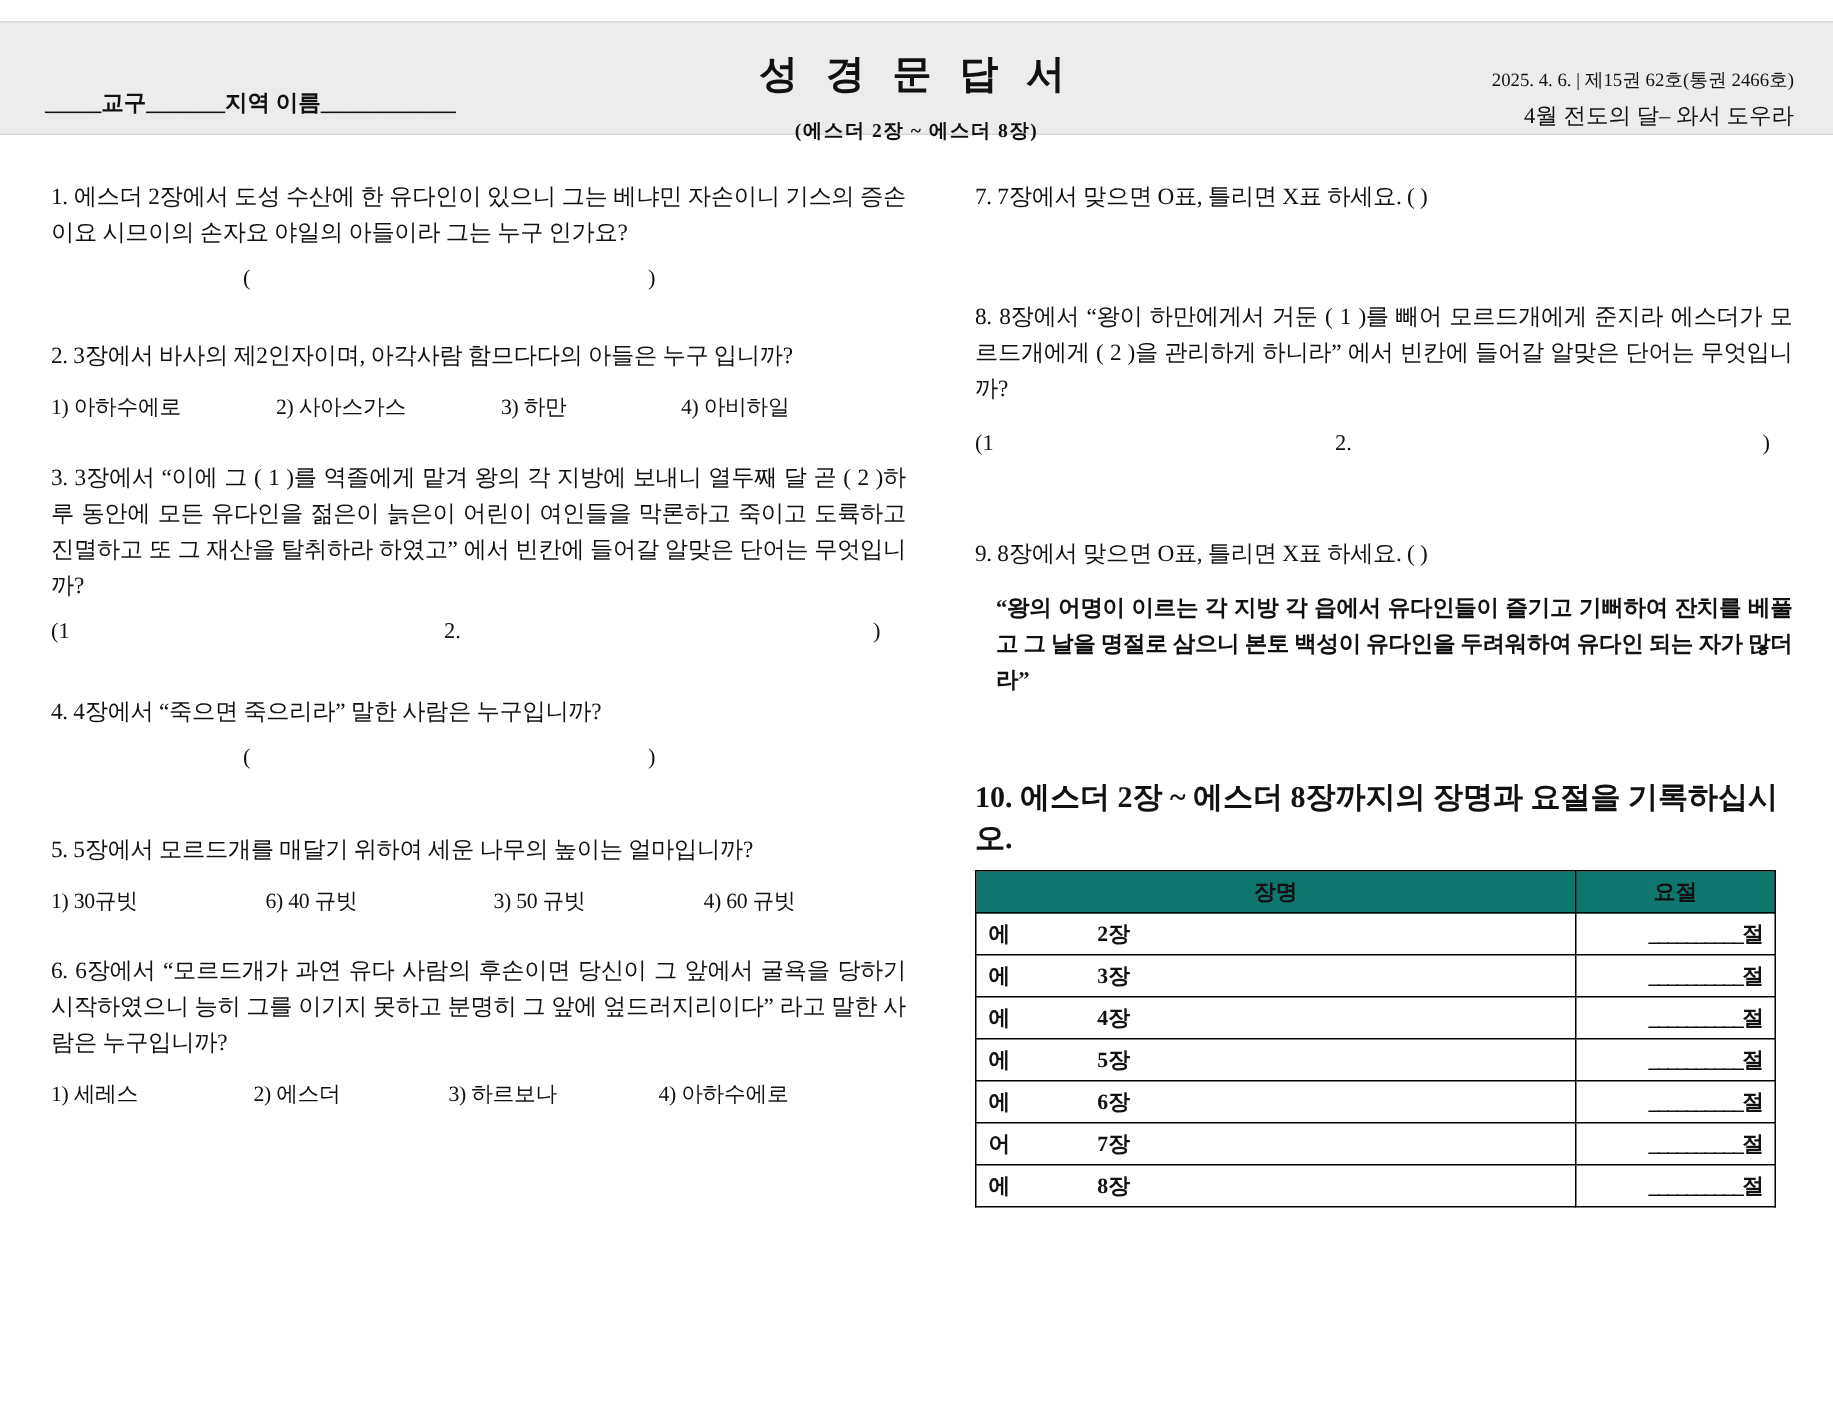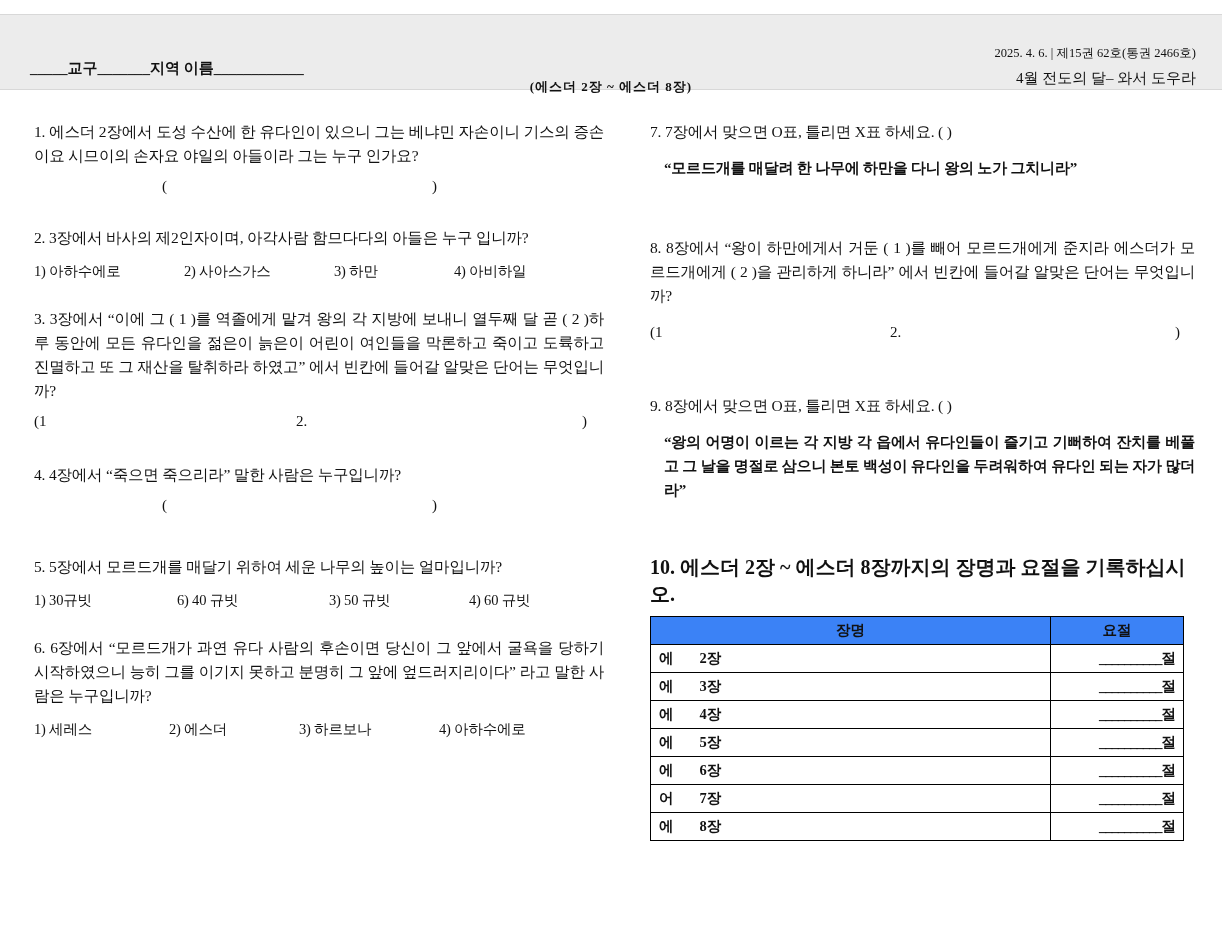--- a/index.html
+++ b/index.html
@@ -127,49 +127,50 @@
     table-layout: fixed;
   }
   table.rec th, table.rec td {
     border: 1px solid #000000;
     height: 27px;
     font-size: 14.5px;
     font-weight: bold;
     padding: 0;
   }
   table.rec th {
-    background: #3b82f6;
+    background: #0f766e;
     text-align: center;
     font-weight: bold;
   }
   table.rec td.c1 {
     padding-left: 8px;
     text-align: left;
   }
-  table.rec td.c1 .ch-no { display: inline-block; margin-left: 26px; }
+  table.rec td.c1 .ch-no { display: inline-block; margin-left: 58px; }
   table.rec td.c2 {
     text-align: right;
     padding-right: 8px;
     letter-spacing: -1px;
   }
   col.w1 { width: 400px; }
   col.w2 { width: 133px; }
 </style>
 </head>
 <body>
 
 <div class="page">
 
   <div class="header">
     <div class="hdr-left">_____교구_______지역      이름____________</div>
     <div class="hdr-right">
       <div class="line1">2025. 4. 6. | 제15권  62호(통권 2466호)</div>
       <div class="line2">4월  전도의 달– 와서 도우라</div>
     </div>
   </div>
+  <div class="hdr-title">성 경 문 답 서</div>
   <div class="hdr-sub">(에스더 2장 ~ 에스더 8장)</div>
 
   <div class="col col-left">
 
     <div class="q">
       <div class="q-text">1. 에스더 2장에서 도성 수산에 한 유다인이 있으니  그는 베냐민 자손이니 기스의 증손이요 시므이의 손자요 야일의 아들이라 그는 누구 인가요?</div>
       <div class="paren-line">
         <span class="lp" style="left:128px;">(</span>
         <span class="rp" style="left:398px;">)</span>
       </div>
@@ -221,21 +222,20 @@
         <span class="ch">4) 아하수에로</span>
       </div>
     </div>
 
   </div>
 
   <div class="col col-right">
 
     <div class="q">
       <div class="q-text">7. 7장에서 맞으면 O표, 틀리면 X표 하세요. (                    )</div>
-      <div class="quote">“모르드개를 매달려 한 나무에 하만을 다니 왕의 노가 그치니라”</div>
     </div>
 
     <div class="q" style="margin-top:56px;">
       <div class="q-text">8. 8장에서  “왕이 하만에게서 거둔 ( 1 )를 빼어 모르드개에게 준지라 에스더가 모르드개에게 ( 2 )을 관리하게 하니라” 에서 빈칸에 들어갈 알맞은 단어는 무엇입니까?</div>
       <div class="blank-line" style="margin-top:16px;">
         <span style="left:0px;">(1</span>
         <span style="left:240px;">2.</span>
         <span style="left:525px;">)</span>
       </div>
     </div>

